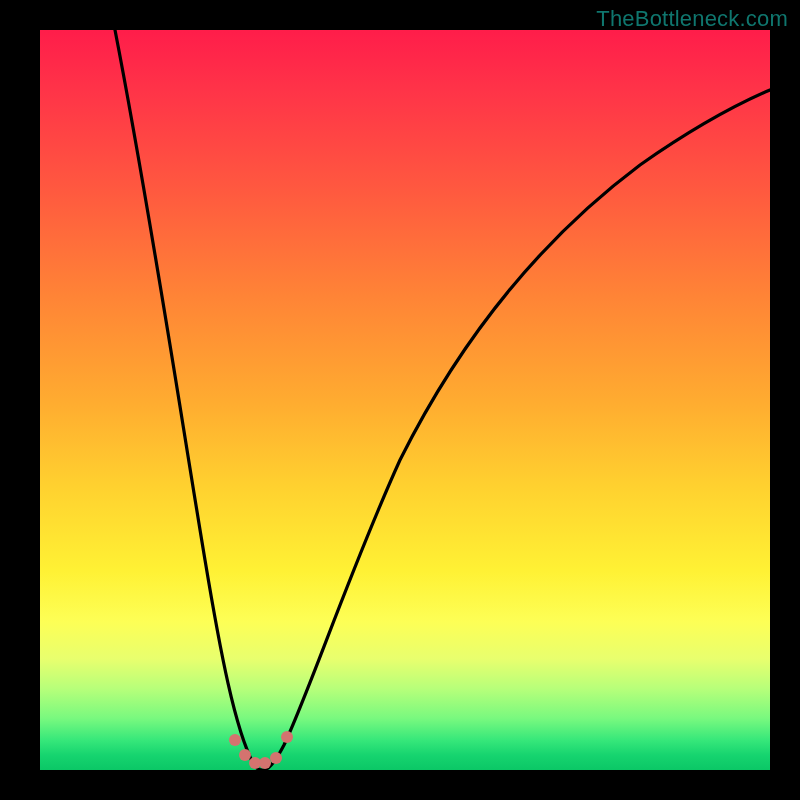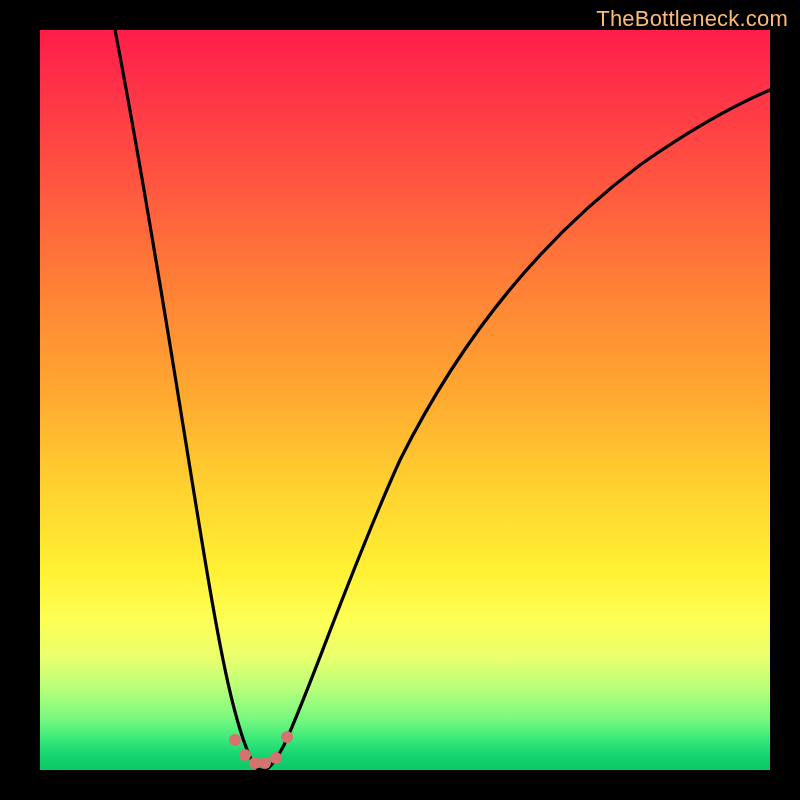--- a/index.html
+++ b/index.html
@@ -40,21 +40,21 @@
       #79f97f 93%,
       #36e77a 96%,
       #16d46f 98%,
       #0bc766 100%
     );
   }
   .watermark {
     position: absolute;
     top: 6px;
     right: 12px;
-    color: #fdba74;
+    color: #0f766e;
     font-size: 22px;
     letter-spacing: 0.2px;
     font-weight: 500;
     user-select: none;
   }
   svg.curve {
     position: absolute;
     left: 0;
     top: 0;
     width: 730px;

